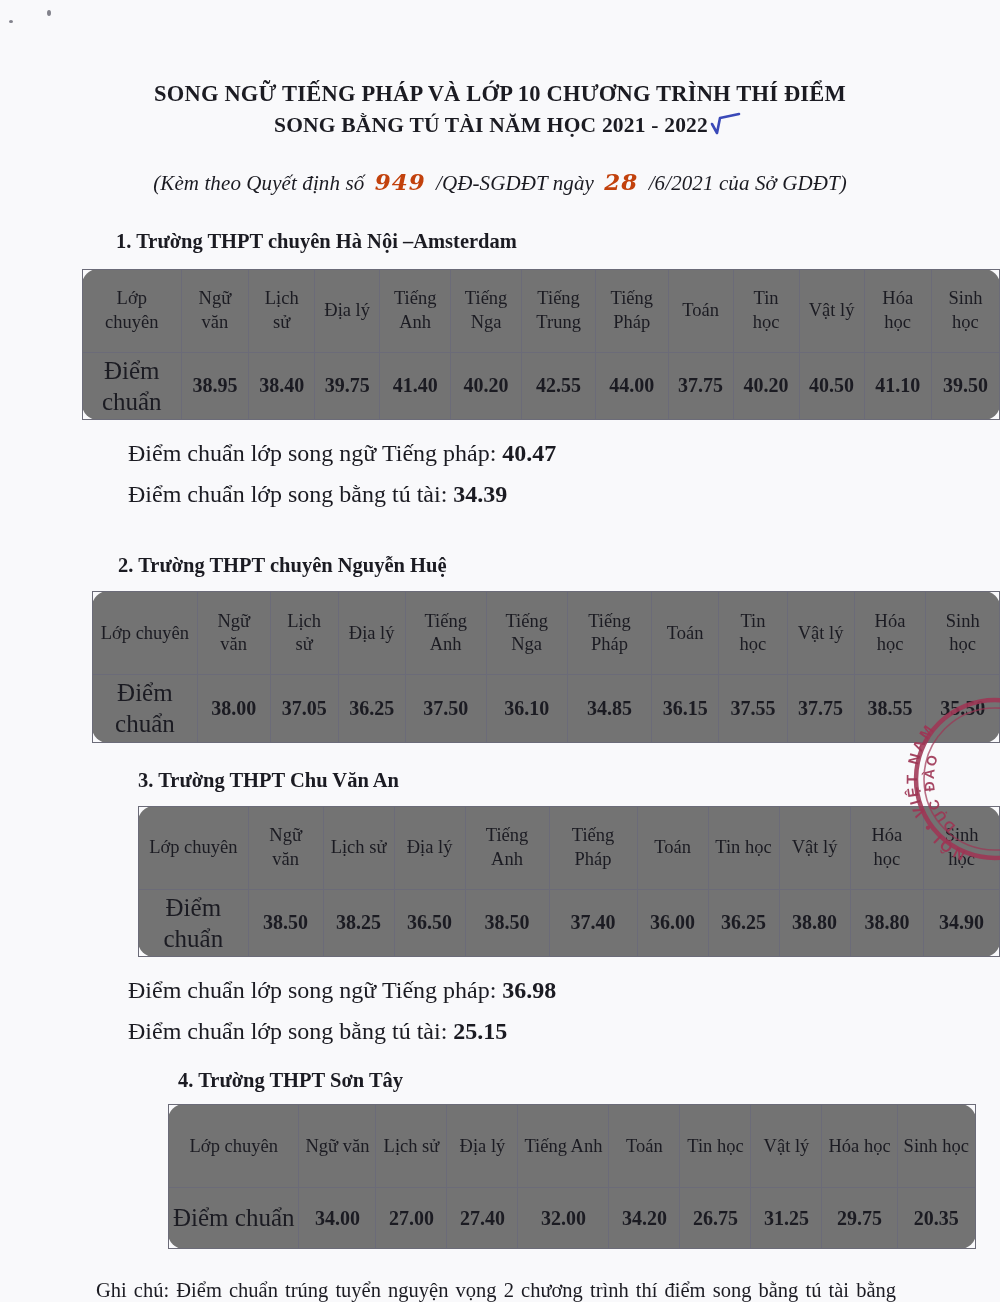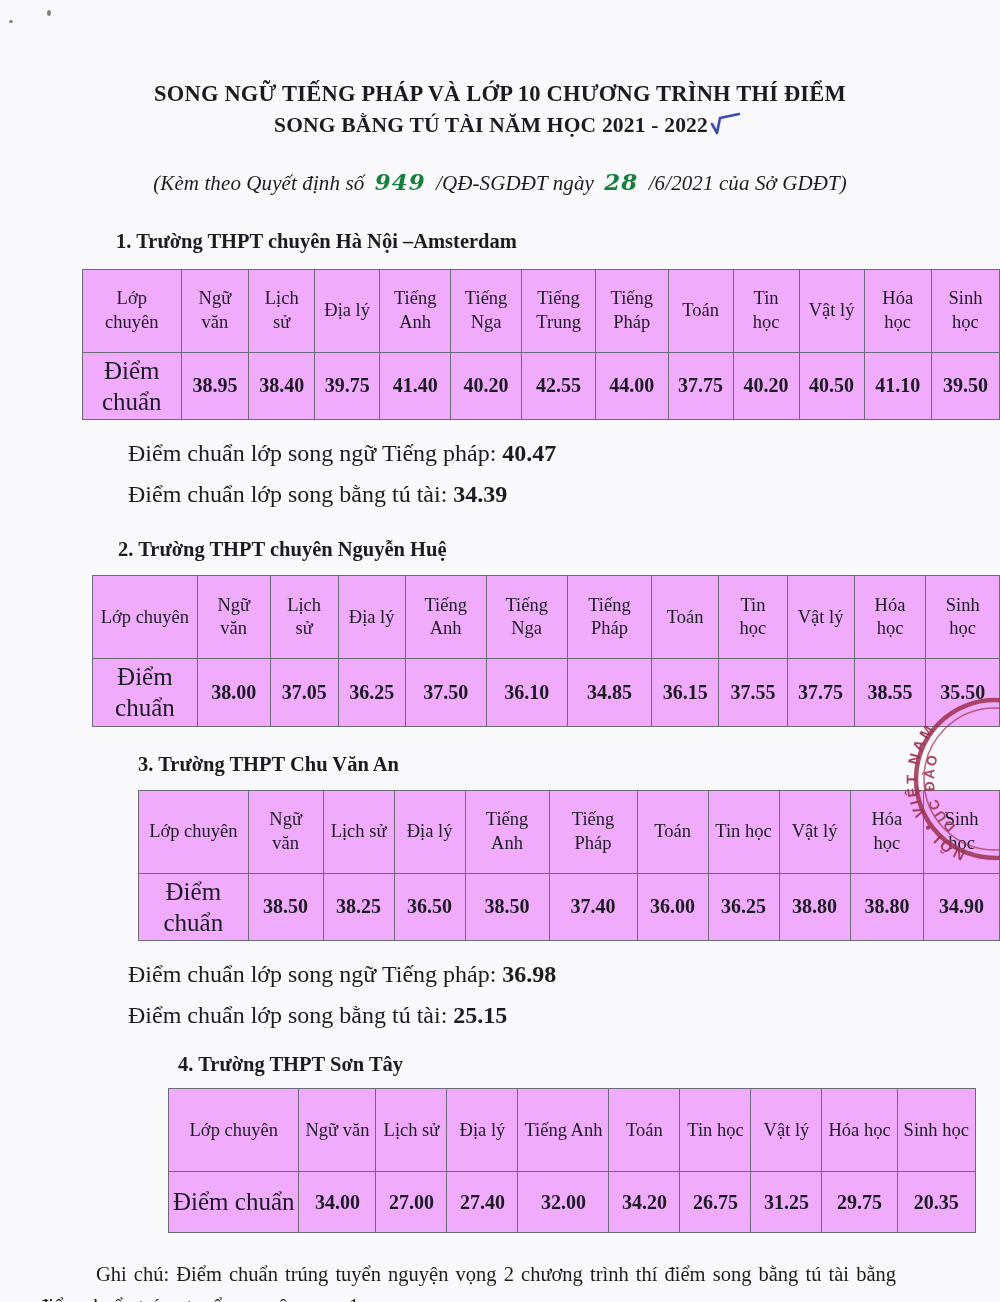--- a/index.html
+++ b/index.html
@@ -55,36 +55,36 @@
   
   .decision {
     margin-top: 28px;
     text-align: center;
     font-style: italic;
     font-size: 21px;
     letter-spacing: .1px;
   }
   .hand {
     font-family: "DejaVu Serif", serif;
-    color: #15803d;
+    color: #c2410c;
     font-style: italic;
     font-weight: bold;
     font-size: 23px;
     letter-spacing: 1px;
     padding: 0 5px;
   }
 
   
   .sec-heading {
     font-weight: bold;
     font-size: 20.5px;
     margin-left: 116px;
   }
   .h1 { margin-top: 34px; }
-  .h2 { margin-top: 30px; margin-left: 118px; font-family: Liberation Serif, serif; }
+  .h2 { margin-top: 46px; margin-left: 118px; font-family: Liberation Serif, serif; }
   .h3 { margin-top: 26px; margin-left: 138px; }
   .h4 { margin-top: 24px; margin-left: 178px; }
 
   
   .note-line {
     font-size: 24px;
     margin-left: 128px;
     margin-top: 14px;
   }
   .note-line .val { font-weight: bold; }
@@ -93,21 +93,22 @@
 
   
   .tbl-wrap { margin-top: 16px; }
   .tbl-wrap.t1 { margin-left: 82px; }
   .tbl-wrap.t2 { margin-left: 92px; margin-top: 14px; }
   .tbl-wrap.t3 { margin-left: 138px; margin-top: 14px; }
   .tbl-wrap.t4 { margin-left: 168px; margin-top: 12px; }
 
   table.score {
     border-collapse: collapse;
-    background: #f0abfc;
+    background: #737373;
+    border-radius: 16px;
   }
   table.score td, table.score th {
     border: 1px solid #6b6b78;
     text-align: center;
     vertical-align: middle;
     font-weight: normal;
     padding: 0;
   }
   table.score thead td {
     font-size: 18.5px;

